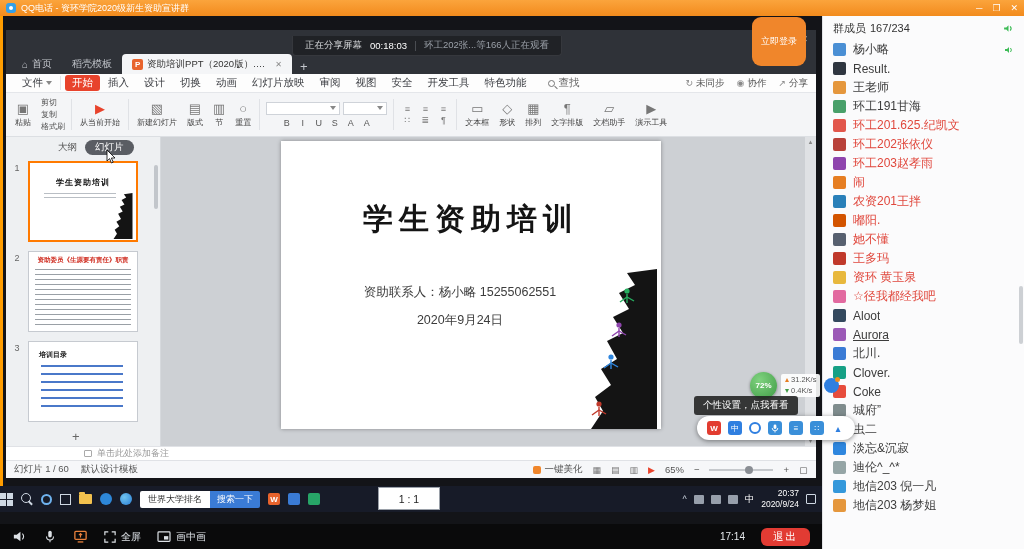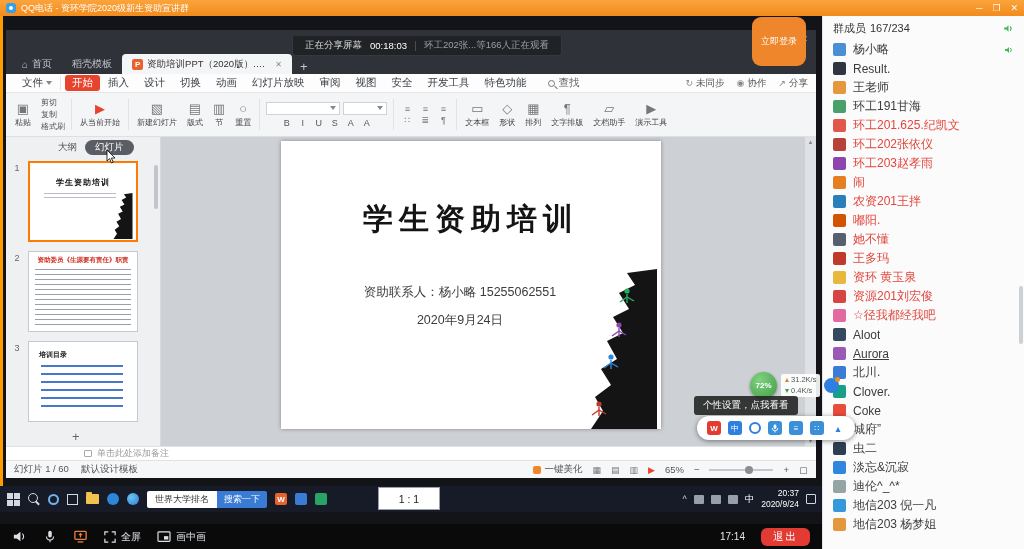--- a/index.html
+++ b/index.html
@@ -127,21 +127,21 @@
   .tip { position:absolute; left:694px; top:380px; background:rgba(32,32,32,.88); color:#fff; font-size:9.5px; padding:3px 9px; border-radius:3px; z-index:46; white-space:nowrap; }
   .wps-float { position:absolute; left:697px; top:400px; height:24px; background:#fff; border-radius:12px; box-shadow:0 1px 5px rgba(0,0,0,.45); display:flex; align-items:center; gap:7px; padding:0 10px; z-index:46; }
   .wf-ico { width:14px; height:14px; border-radius:3px; display:flex; align-items:center; justify-content:center; font-size:8px; color:#fff; }
   .wf-wps { background:#e23c30; font-weight:bold; }
   .wf-zh { background:#2f7fe0; }
   .wf-ring { background:#fff; border:2px solid #2f7fe0; border-radius:50%; width:12px; height:12px; }
   .wf-generic { background:#3a8fd9; }
   .wf-up { background:#fff; color:#2f7fe0; font-size:10px; }
 
   
-  .taskbar { position:absolute; left:0; top:470px; width:822px; height:26px; background:#171b28; display:flex; align-items:center; padding-left:7px; gap:8px; z-index:42; }
+  .taskbar { position:absolute; left:0; top:470px; width:822px; height:26px; background:#171b28; display:flex; align-items:center; padding-left:0; gap:8px; z-index:42; }
   .tb-start { display:grid; grid-template-columns:6px 6px; grid-template-rows:6px 6px; gap:1px; }
   .tb-start i { background:#cfd8e3; display:block; }
   .tb-search { width:12px; height:12px; position:relative; }
   .tb-search::before { content:""; position:absolute; width:8px; height:8px; border:1.5px solid #cfd8e3; border-radius:50%; }
   .tb-search::after { content:""; position:absolute; width:5px; height:1.5px; background:#cfd8e3; left:7px; top:9px; transform:rotate(45deg); }
   .tb-ring { width:11px; height:11px; border:2px solid #6fb3ef; border-radius:50%; }
   .tb-view { width:11px; height:11px; border:1.5px solid #cfd8e3; }
   .tb-folder { width:13px; height:10px; background:#f2c14e; border-radius:1px; position:relative; }
   .tb-folder::before { content:""; position:absolute; top:-2px; left:0; width:6px; height:2px; background:#f2c14e; border-radius:1px 1px 0 0; }
   .tb-circle { width:12px; height:12px; border-radius:50%; }
@@ -690,25 +690,20 @@
           <span class="mem-name" style="color: rgb(224, 71, 60);">王多玛</span>
 
         </div>
 
         <div class="mem-row">
           <span class="mem-avatar" style="background: rgb(232, 184, 61);"></span>
           <span class="mem-name" style="color: rgb(224, 71, 60);">资环 黄玉泉</span>
 
         </div>
 
-        <div class="mem-row">
-          <span class="mem-avatar" style="background: rgb(214, 69, 65);"></span>
-          <span class="mem-name" style="color: rgb(224, 71, 60);">资源201刘宏俊</span>
-
-        </div>
 
         <div class="mem-row">
           <span class="mem-avatar" style="background: rgb(226, 106, 160);"></span>
           <span class="mem-name" style="color: rgb(224, 71, 60);">☆径我都经我吧</span>
 
         </div>
 
         <div class="mem-row">
           <span class="mem-avatar" style="background: rgb(52, 73, 94);"></span>
           <span class="mem-name" style="color: rgb(60, 60, 60);">Aloot</span>

